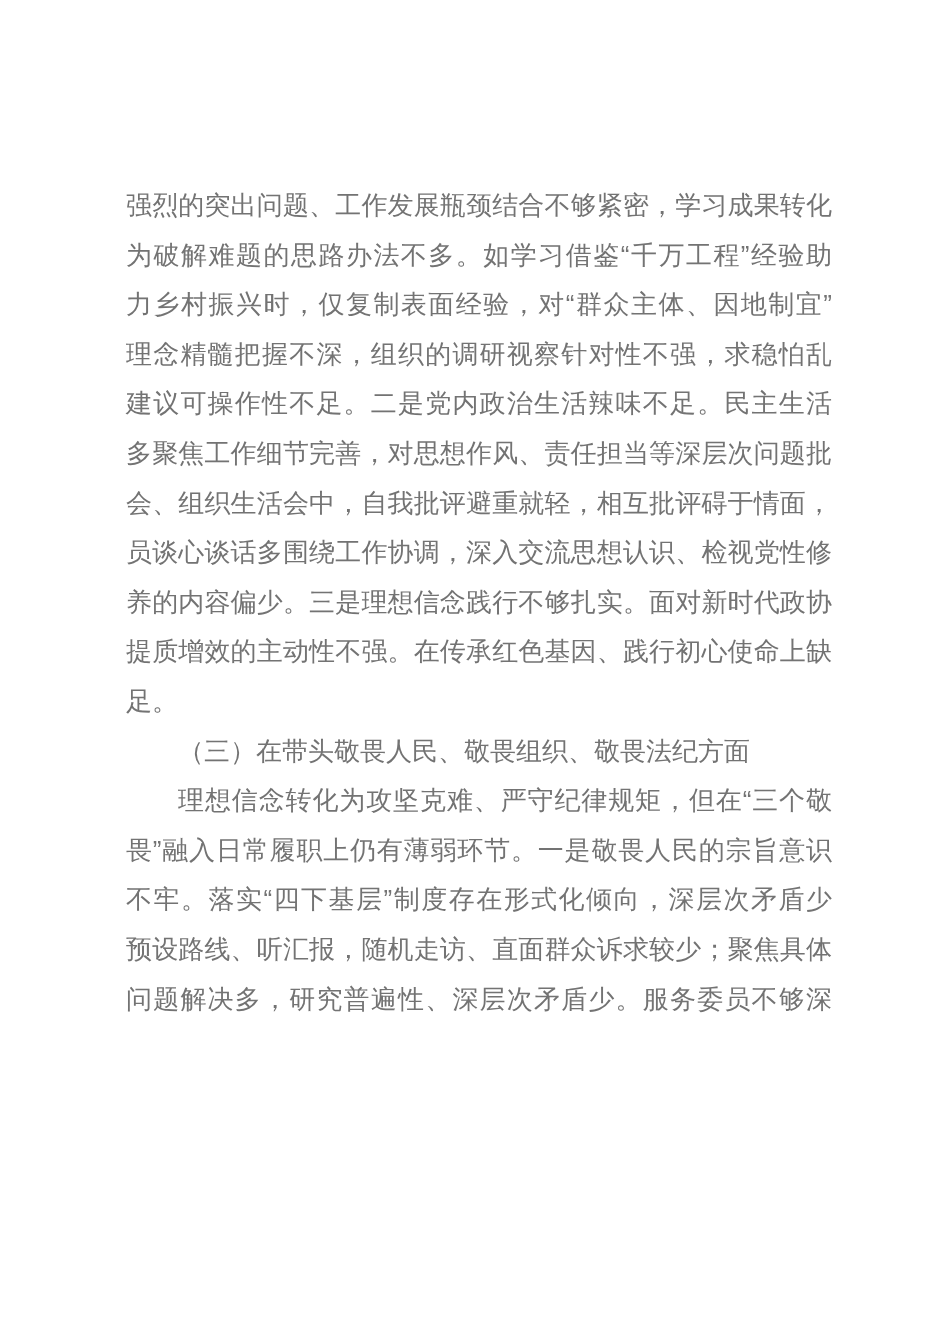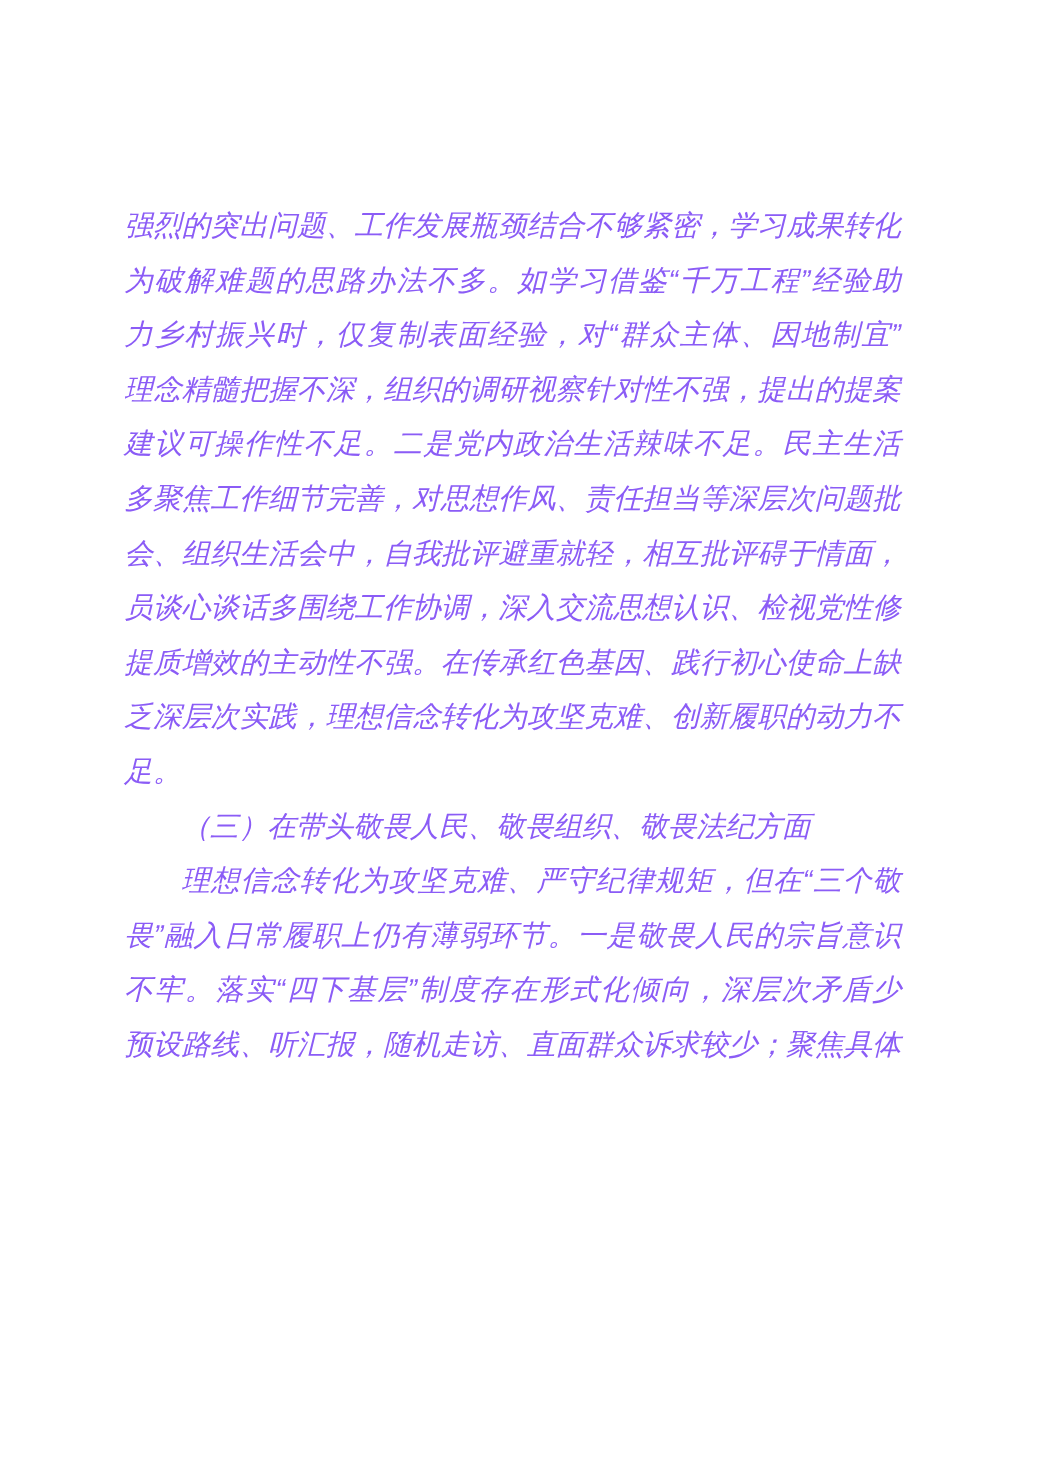--- a/index.html
+++ b/index.html
@@ -17,28 +17,27 @@
   .page {
     position: absolute;
     left: 0;
     top: 0;
     width: 950px;
     height: 1344px;
     background: #ffffff;
   }
   .text-block {
     position: absolute;
-    left: 113px;
+    left: 126px;
     top: 181px;
     width: 706px;
-    color: #8b5cf6;
+    color: #737373;
     font-size: 26px;
     line-height: 49.6px;
     font-weight: 500;
-    font-style: italic;
   }
   .line {
     height: 49.6px;
     text-align: justify;
     text-align-last: justify;
     overflow: visible;
   }
   .line.short {
     text-align: left;
     text-align-last: left;
@@ -48,27 +47,28 @@
   }
 </style>
 </head>
 <body>
 
 <div class="page">
   <div class="text-block">
     <div class="line">强烈的突出问题、工作发展瓶颈结合不够紧密，学习成果转化</div>
     <div class="line">为破解难题的思路办法不多。如学习借鉴“千万工程”经验助</div>
     <div class="line">力乡村振兴时，仅复制表面经验，对“群众主体、因地制宜”</div>
-    <div class="line">理念精髓把握不深，组织的调研视察针对性不强，提出的提案</div>
+    <div class="line">理念精髓把握不深，组织的调研视察针对性不强，求稳怕乱</div>
     <div class="line">建议可操作性不足。二是党内政治生活辣味不足。民主生活</div>
     <div class="line">多聚焦工作细节完善，对思想作风、责任担当等深层次问题批</div>
     <div class="line">会、组织生活会中，自我批评避重就轻，相互批评碍于情面，</div>
     <div class="line">员谈心谈话多围绕工作协调，深入交流思想认识、检视党性修</div>
+    <div class="line">养的内容偏少。三是理想信念践行不够扎实。面对新时代政协</div>
     <div class="line">提质增效的主动性不强。在传承红色基因、践行初心使命上缺</div>
-    <div class="line">乏深层次实践，理想信念转化为攻坚克难、创新履职的动力不</div>
     <div class="line short">足。</div>
     <div class="line indent short">（三）在带头敬畏人民、敬畏组织、敬畏法纪方面</div>
     <div class="line indent">理想信念转化为攻坚克难、严守纪律规矩，但在“三个敬</div>
     <div class="line">畏”融入日常履职上仍有薄弱环节。一是敬畏人民的宗旨意识</div>
     <div class="line">不牢。落实“四下基层”制度存在形式化倾向，深层次矛盾少</div>
     <div class="line">预设路线、听汇报，随机走访、直面群众诉求较少；聚焦具体</div>
+    <div class="line">问题解决多，研究普遍性、深层次矛盾少。服务委员不够深</div>
   </div>
 </div>
 
 </body></html>

